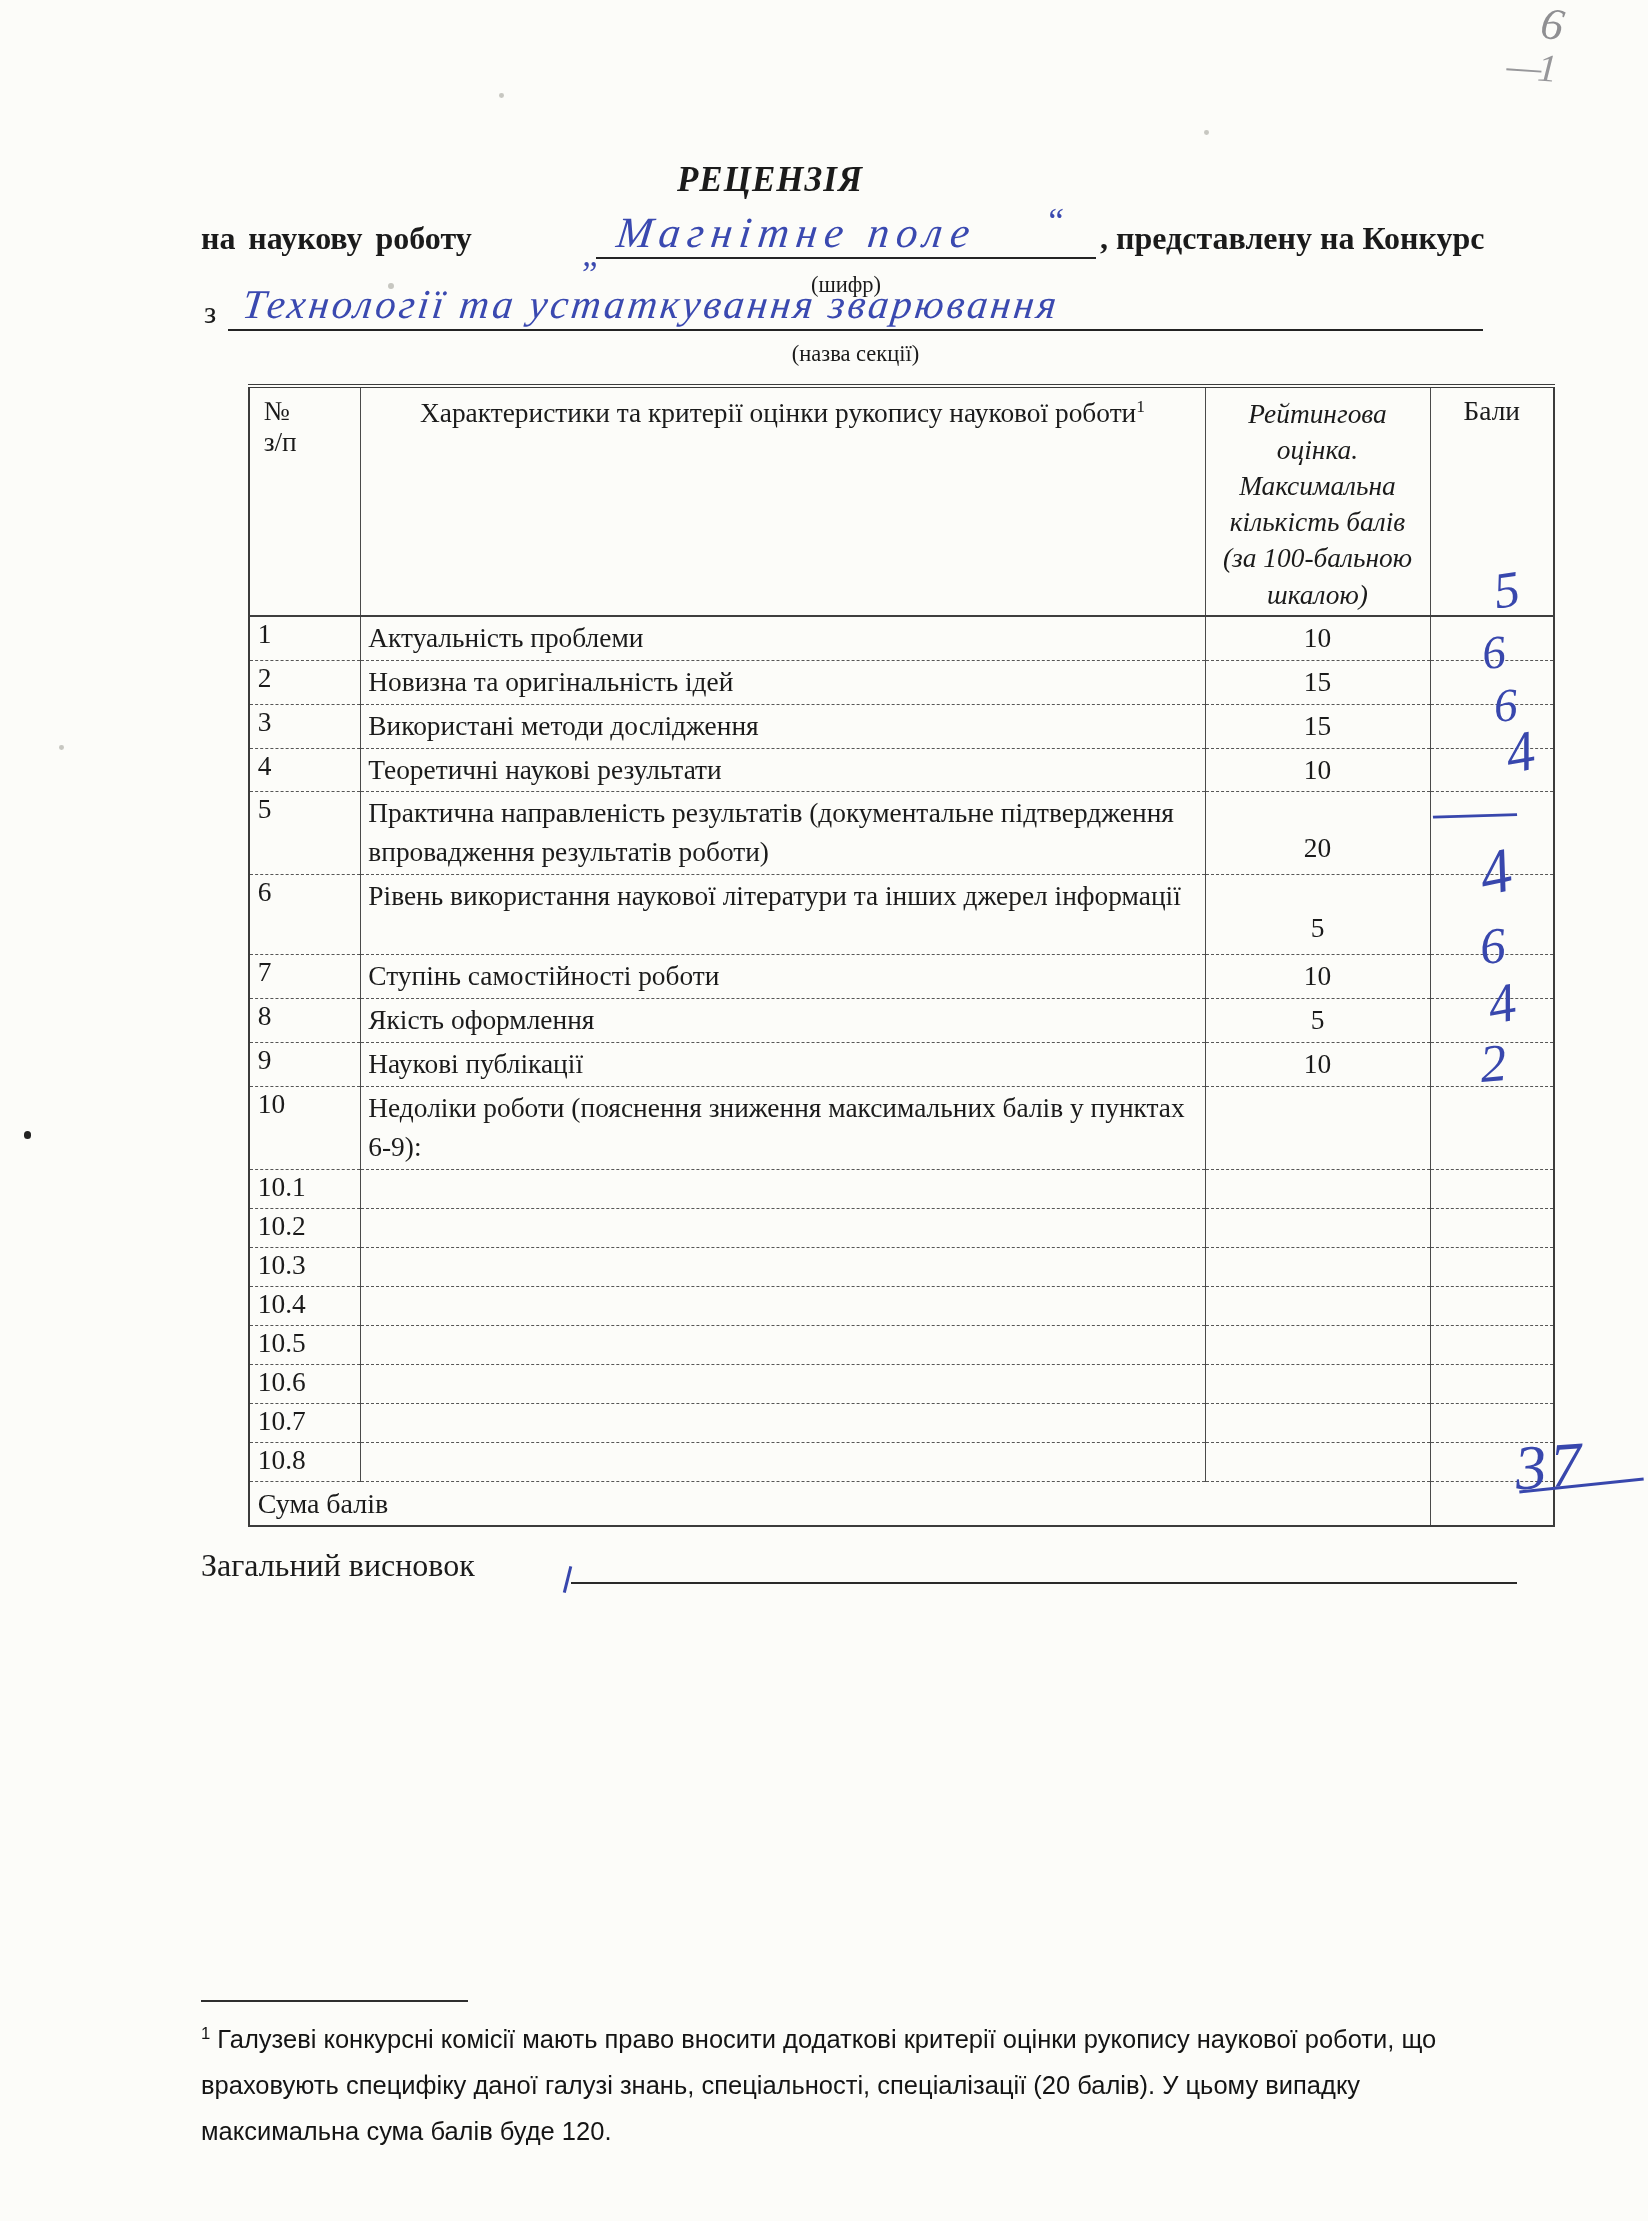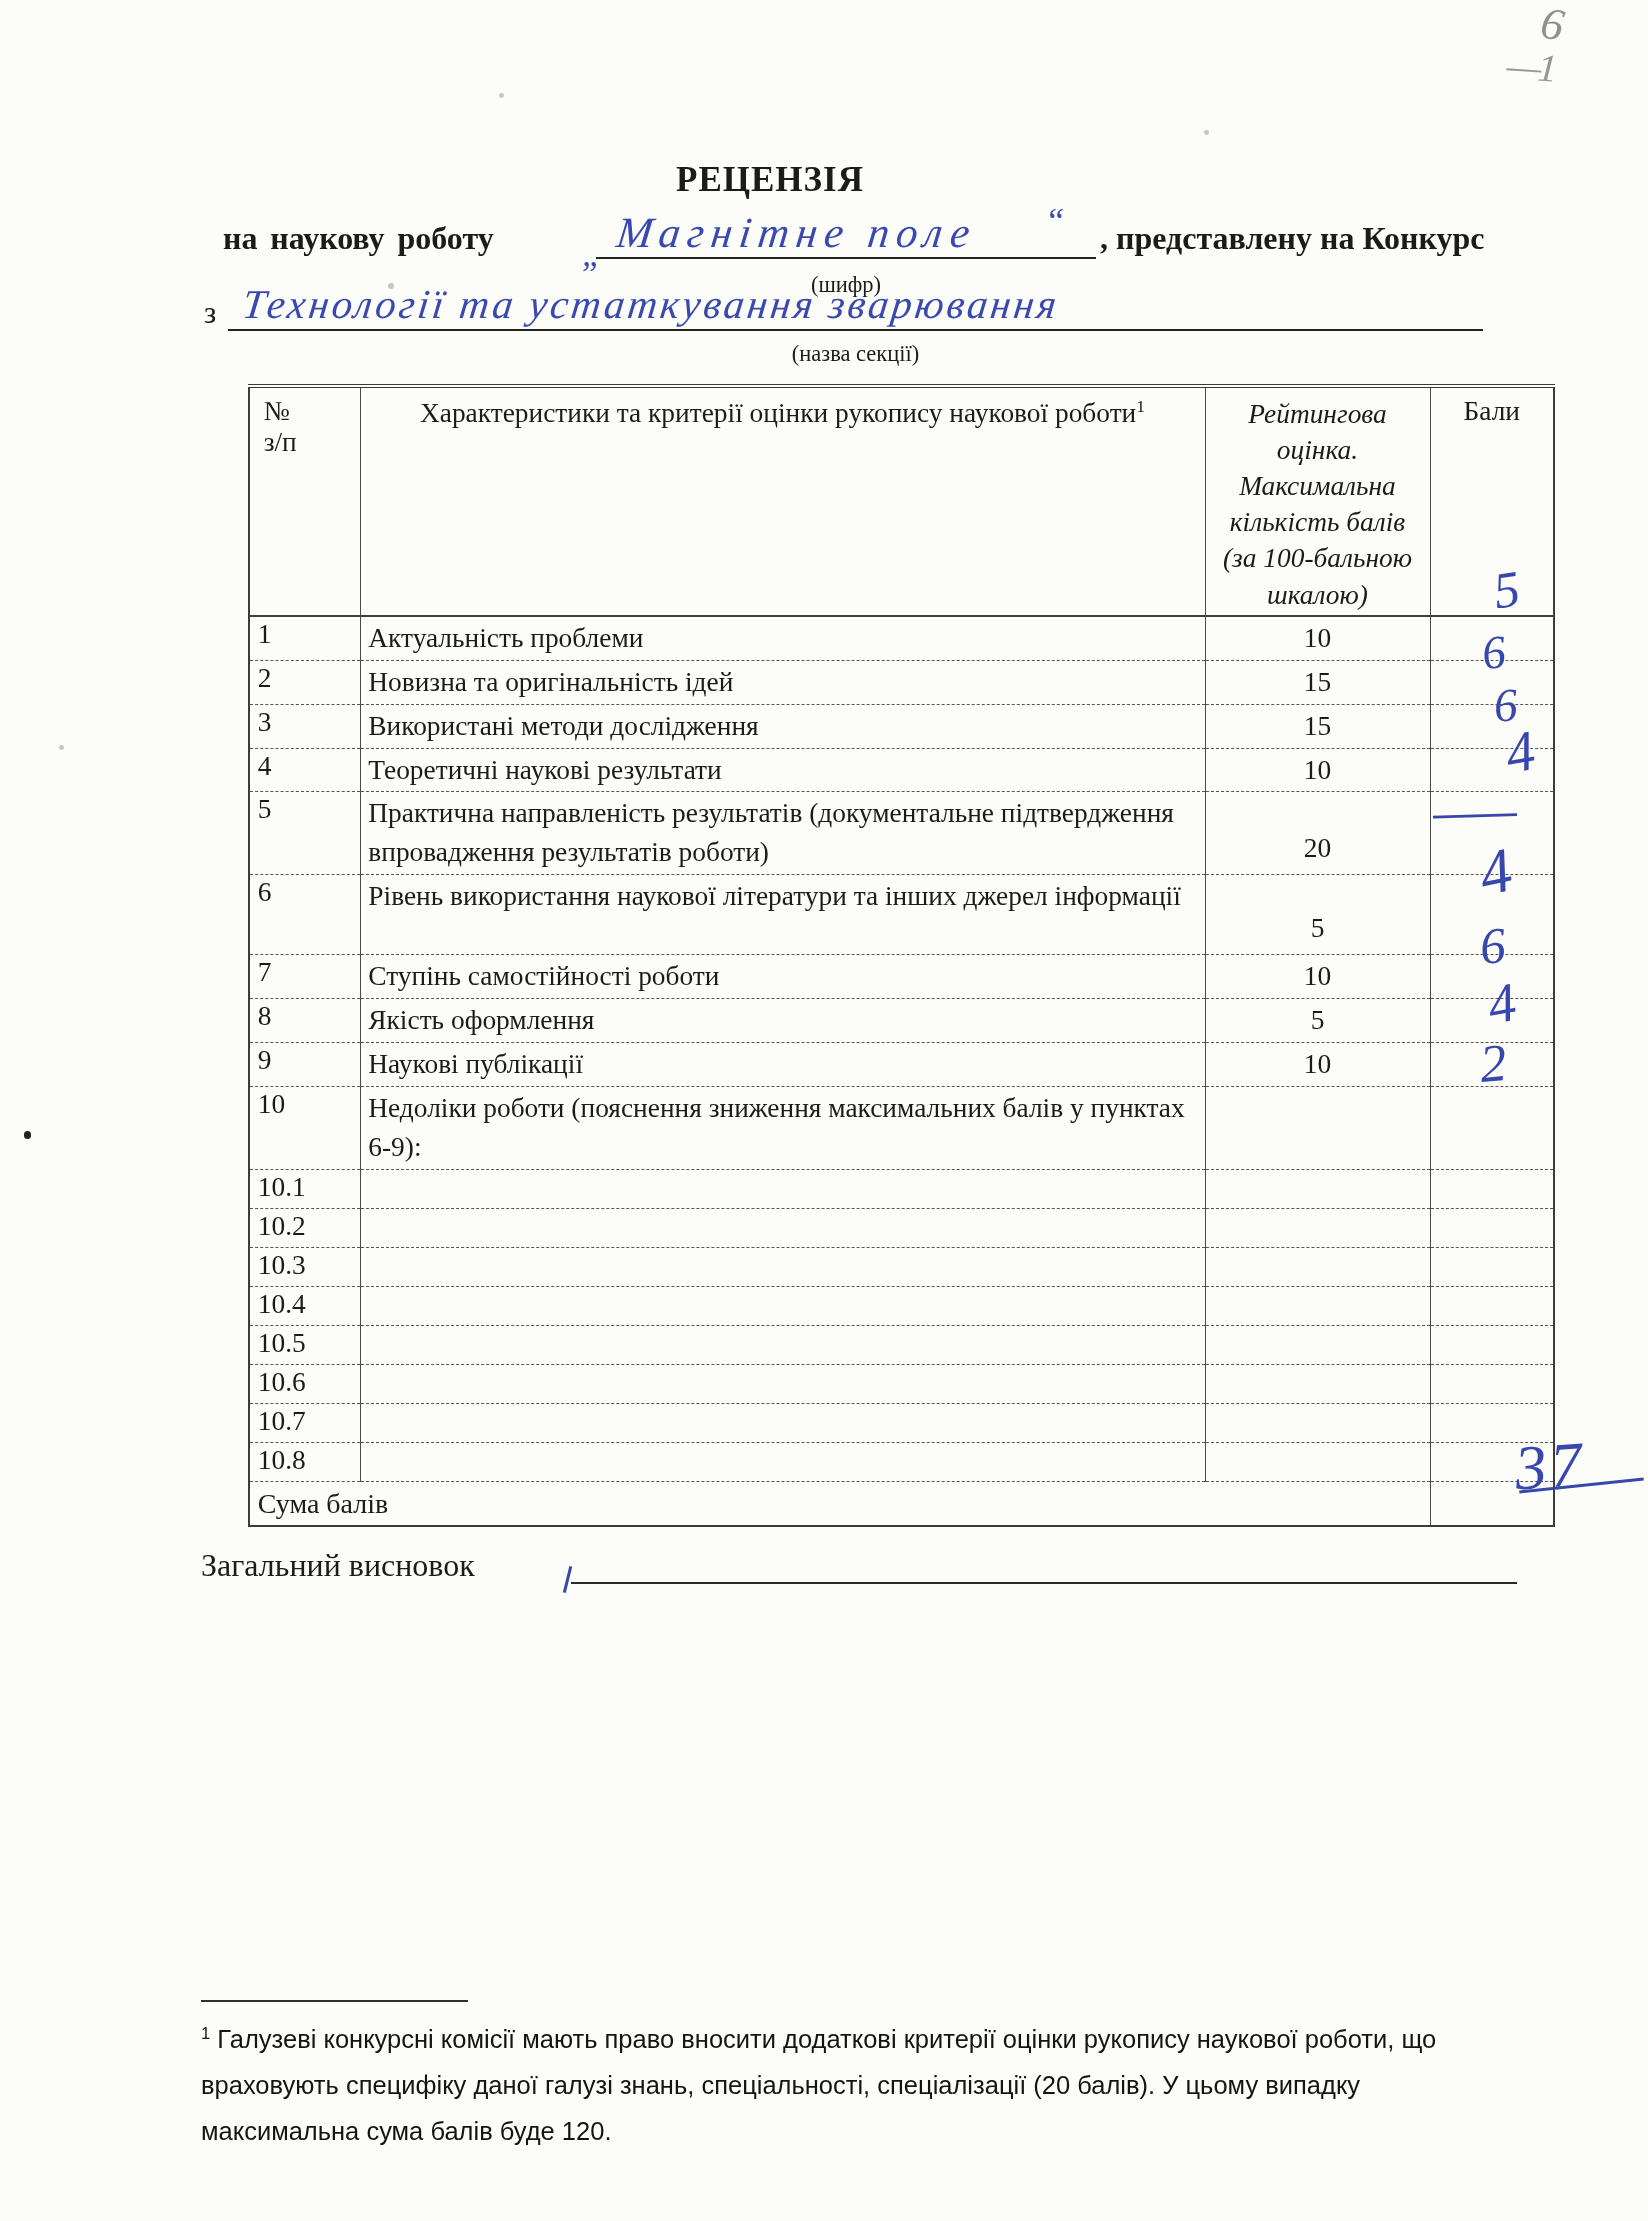--- a/index.html
+++ b/index.html
@@ -12,22 +12,22 @@
     color:#1b1b1b;
     overflow:hidden;
   }
   
   .corner-line1{position:absolute;left:1541px;top:2px;font-size:45px;color:#8f8f92;
     font-style:italic;transform:rotate(10deg);}
   .corner-line2{position:absolute;left:1507px;top:47px;font-size:39px;color:#97979a;
     font-style:italic;transform:rotate(4deg);letter-spacing:-3.9px;}
   
   .title{position:absolute;left:0;top:160px;width:1540px;text-align:center;
-    font-size:35px;font-weight:bold;letter-spacing:1px;}
-  .intro-prefix{position:absolute;left:201px;top:220px;font-size:32px;font-weight:bold;word-spacing:4.9px;margin-left:22px;}
+    font-size:35px;font-weight:bold;letter-spacing:1px;font-style:italic;}
+  .intro-prefix{position:absolute;left:201px;top:220px;font-size:32px;font-weight:bold;word-spacing:4.9px;}
   .hw{color:#3a49b0;font-style:italic;font-family:"Liberation Serif",serif;}
   .open-quote{position:absolute;left:582px;top:235px;font-size:35px;}
   .work-title{position:absolute;left:617px;top:208px;font-size:43px;letter-spacing:6.9px;transform:skewX(-7deg);}
   .close-quote{position:absolute;left:1045px;top:202px;font-size:35px;}
   .intro-underline{position:absolute;left:596px;top:228px;width:500px;height:29px;
     border-bottom:2.5px solid #242424;}
   .intro-suffix{position:absolute;left:1100px;top:220px;font-size:32px;font-weight:bold;}
   .cipher-label{position:absolute;left:596px;top:272px;width:500px;text-align:center;font-size:22.5px;}
   .section-prefix{position:absolute;left:204px;top:295px;font-size:31px;}
   .section-underline{position:absolute;left:228px;top:294px;width:1255px;height:35px;

